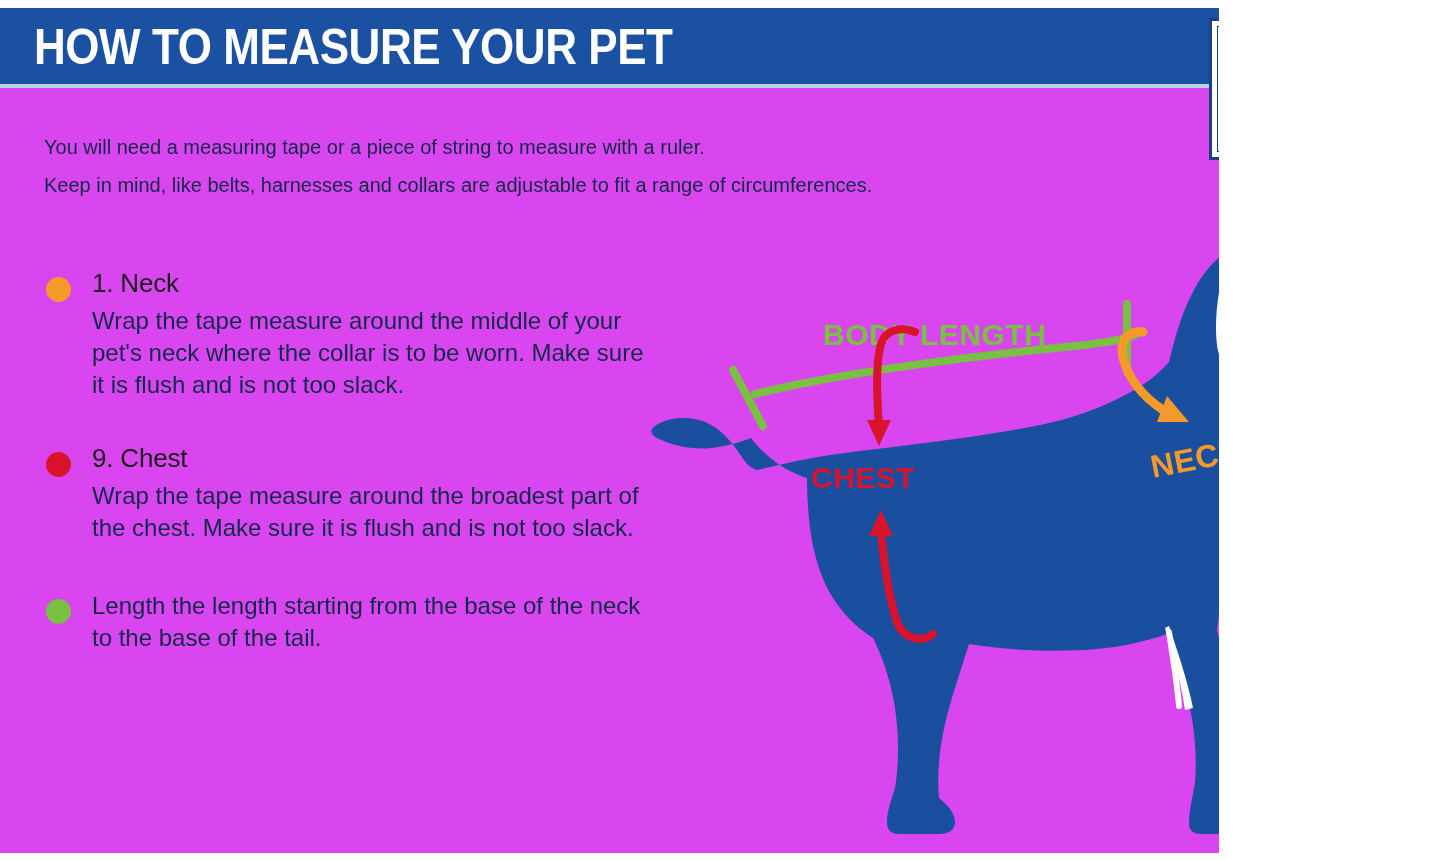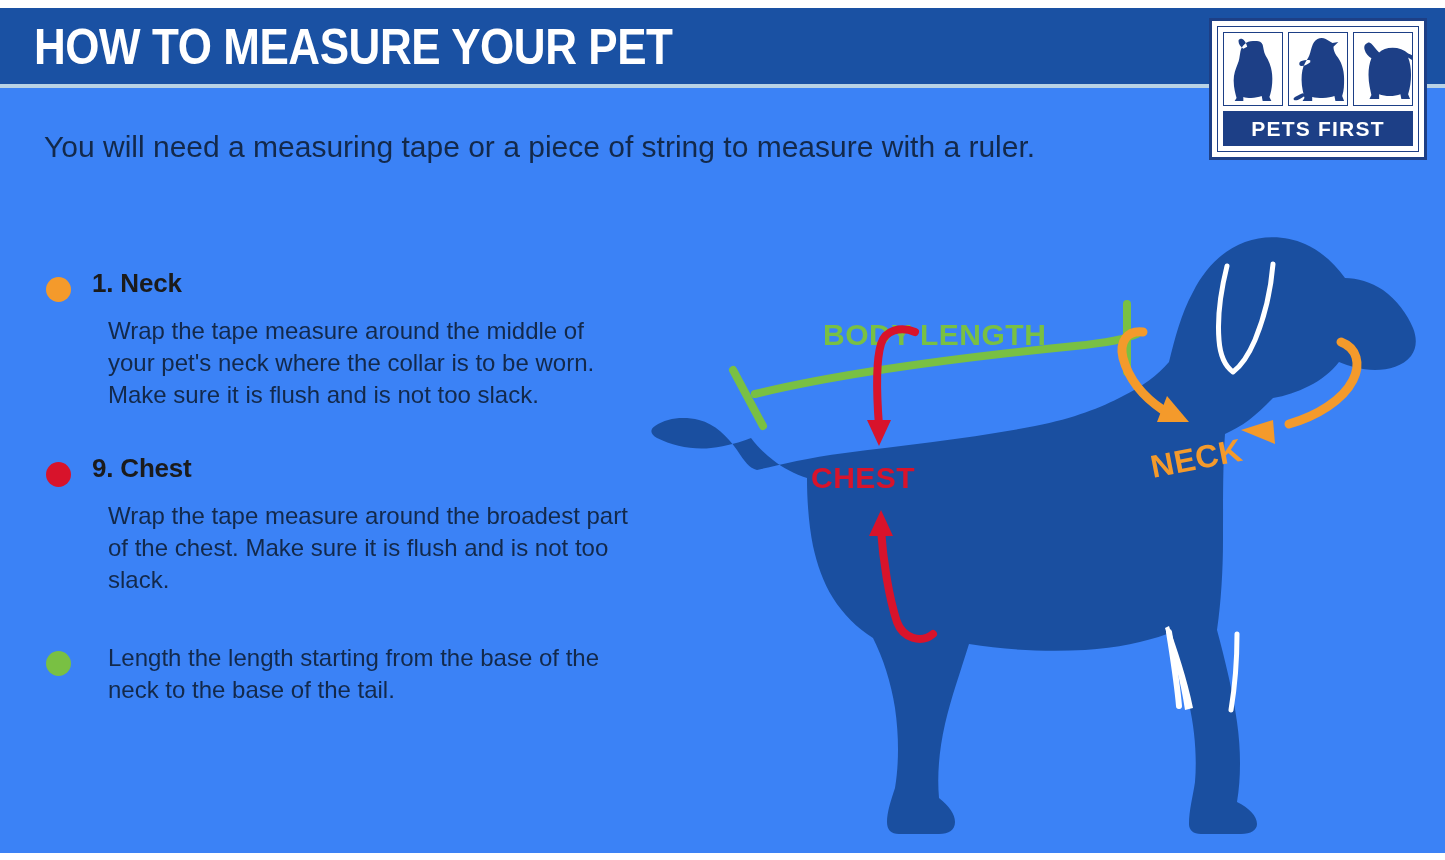--- a/index.html
+++ b/index.html
@@ -5,23 +5,23 @@
   html, body {
     margin: 0;
     padding: 0;
     background: #ffffff;
   }
   body {
     font-family: "Liberation Sans", sans-serif;
   }
   #page {
     position: relative;
-    width: 1445px;
+    width: 1219px;
     height: 860px;
-    background: #3b82f6;
+    background: #d946ef;
     overflow: hidden;
   }
   .top-strip {
     position: absolute;
     left: 0; top: 0;
     width: 1445px; height: 8px;
     background: #ffffff;
   }
   .bottom-strip {
     position: absolute;
@@ -102,21 +102,21 @@
     letter-spacing: 1.2px;
   }
 
   
   .intro {
     position: absolute;
     left: 44px;
     top: 128px;
     width: 1160px;
     color: #13294b;
-    font-size: 30px;
+    font-size: 20px;
     line-height: 38px;
   }
   .intro div { white-space: nowrap; }
 
   
   .steps {
     position: absolute;
     left: 40px;
     top: 268px;
     width: 610px;
@@ -129,30 +129,30 @@
   .bullet {
     position: absolute;
     left: 6px;
     top: 9px;
     width: 25px;
     height: 25px;
     border-radius: 50%;
   }
   .step-title {
     font-size: 26px;
-    font-weight: bold;
+    font-weight: normal;
     color: #1b1b1b;
     margin: 0 0 6px 0;
     letter-spacing: -0.2px;
   }
   .step-body {
     font-size: 24px;
     line-height: 32px;
     color: #13294b;
-    margin: 16px;
+    margin: 0;
     max-width: 560px;
   }
 
   
   .diagram {
     position: absolute;
     left: 645px;
     top: 230px;
     width: 800px;
     height: 620px;
@@ -193,20 +193,21 @@
             <path fill="#1d3f86" d="M14 10 c-3 1 -4 4 -3 7 c1 4 4 7 7 9 c-2 5 -3 11 -3 17 c0 9 2 16 3 21 l-2 4 l10 0 l0 -5 c3 1 7 2 11 2 c4 0 8 -1 11 -2 l1 5 l9 0 l-2 -5 c2 -6 3 -13 3 -20 c0 -7 -1 -13 -3 -18 c4 3 9 6 13 7 c2 0 3 -1 1 -3 c-4 -3 -9 -6 -14 -8 c-4 -4 -10 -6 -16 -6 c-6 0 -11 2 -14 5 c-3 -3 -6 -7 -8 -9 c-1 -1 -3 -2 -4 -1 z"></path>
           </svg>
         </div>
       </div>
       <div class="logo-wordmark">PETS FIRST</div>
     </div>
   </div>
 
   <div class="intro">
     <div>You will need a measuring tape or a piece of string to measure with a ruler.</div>
+    <div>Keep in mind, like belts, harnesses and collars are adjustable to fit a range of circumferences.</div>
   </div>
 
   <div class="steps">
 
     <div class="step">
       <span class="bullet" style="background:#f49a2b"></span>
       <p class="step-title">1. Neck</p>
       <p class="step-body">Wrap the tape measure around the middle of your pet's neck where the collar is to be worn. Make sure it is flush and is not too slack.</p>
     </div>
 

